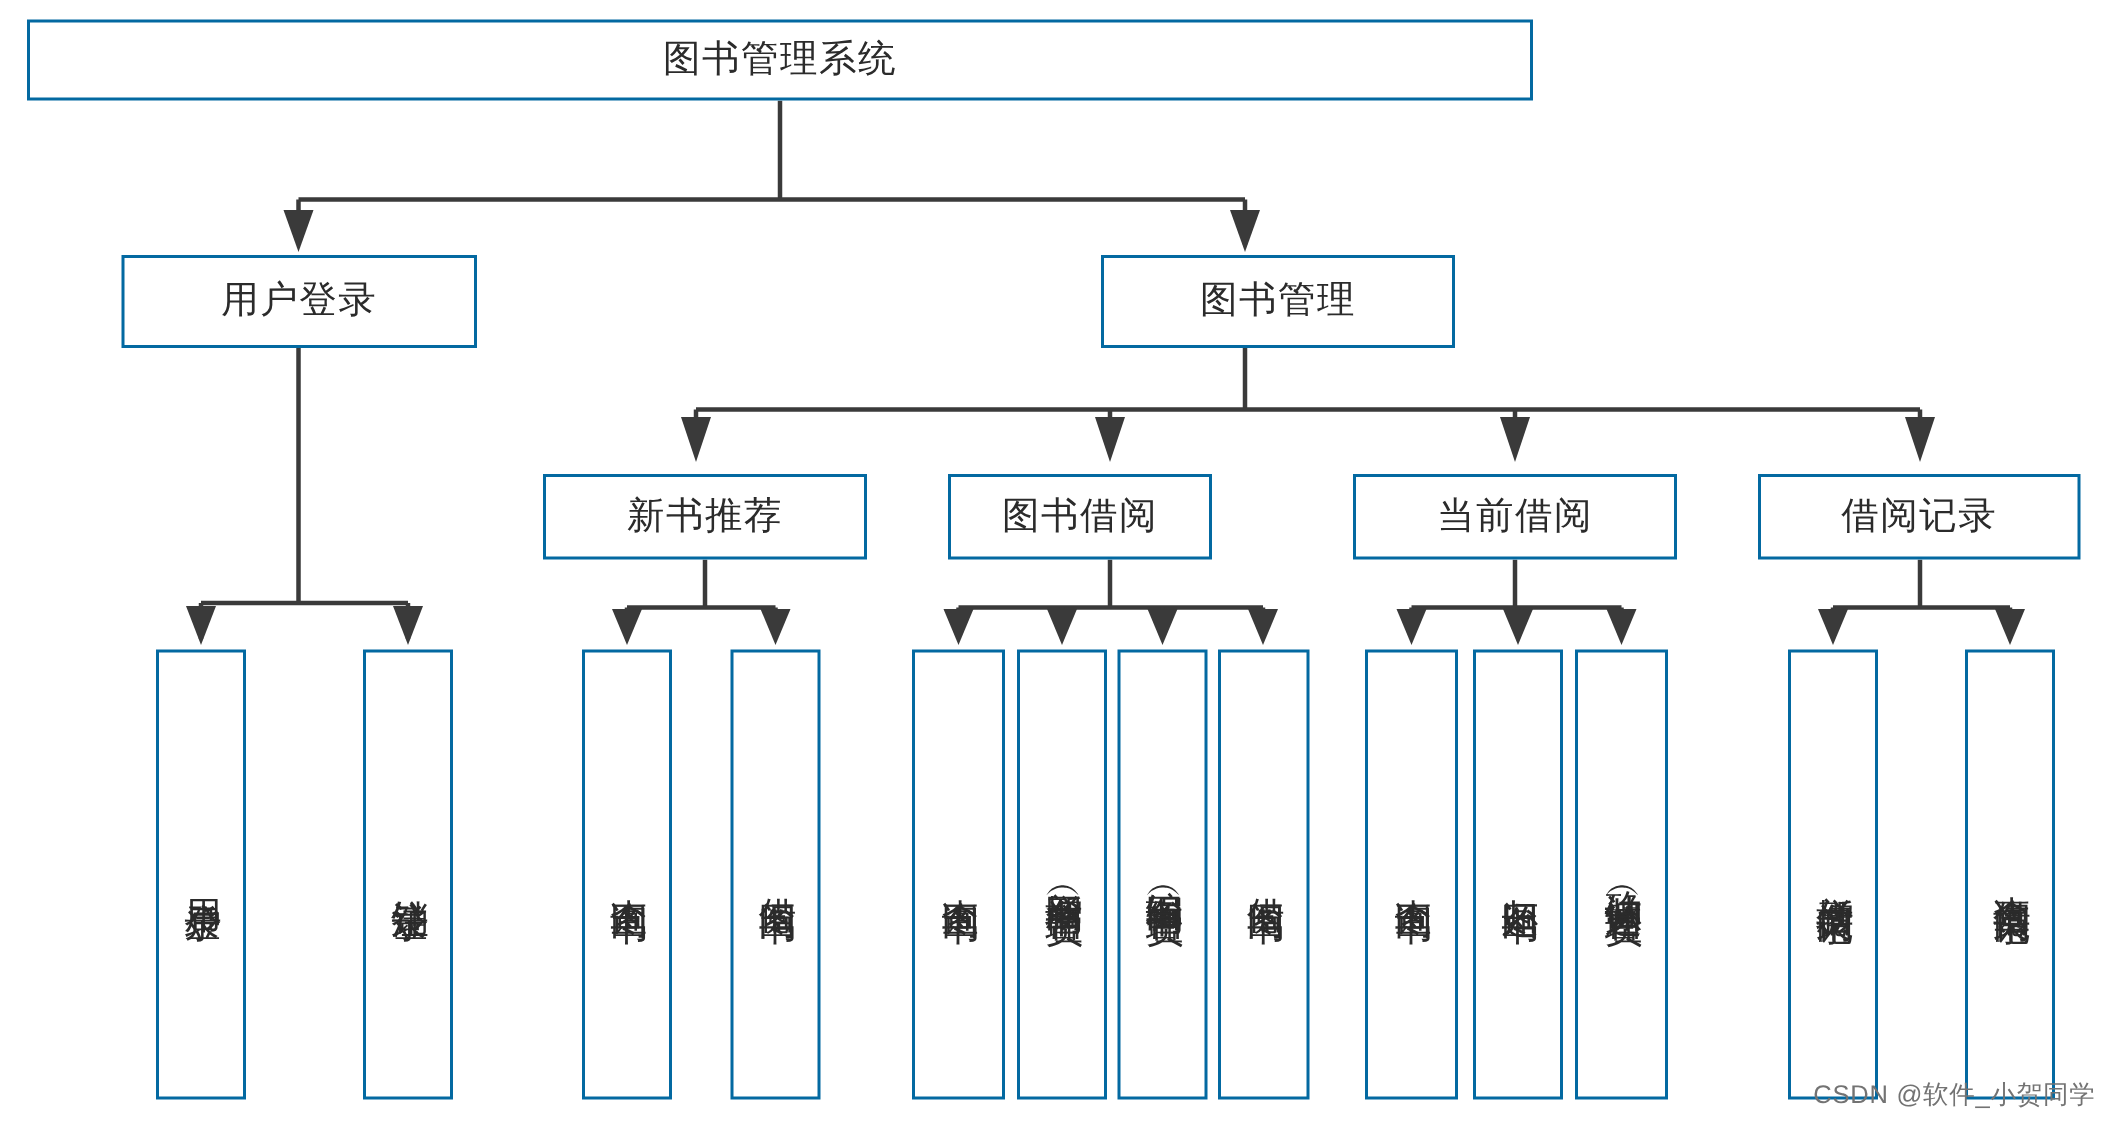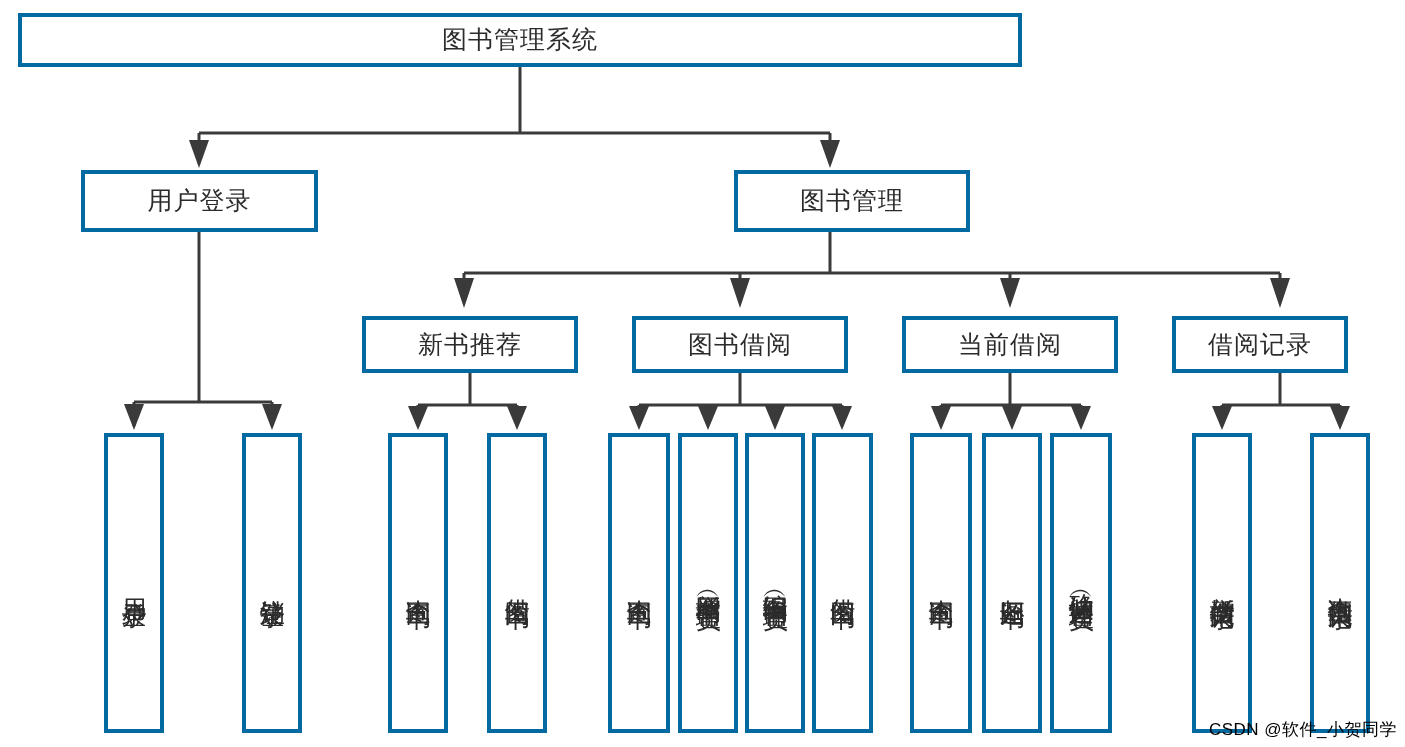--- a/index.html
+++ b/index.html
@@ -13,21 +13,21 @@
   #canvas {
     position: relative;
     width: 1405px;
     height: 747px;
     background: #ffffff;
     overflow: hidden;
   }
   .node {
     position: absolute;
     box-sizing: border-box;
-    border: 4px solid #0369a1;
+    border: 2px solid #0369a1;
     background: #ffffff;
     display: flex;
     align-items: center;
     justify-content: center;
     color: #2b2b2b;
   }
   .node.horiz {
     font-size: 25px;
     line-height: 1.1;
     letter-spacing: 1px;
@@ -62,21 +62,21 @@
     fill: none;
   }
   .arrowhead {
     fill: #3a3a3a;
   }
   .watermark {
     position: absolute;
     right: 8px;
     bottom: 6px;
     font-size: 17px;
-    color: #000000;
+    color: #737373;
     letter-spacing: 0.5px;
     white-space: nowrap;
   }
 </style>
 </head>
 <body>
 
 <div id="canvas">
 
   <svg class="connectors" viewBox="0 0 1405 747" xmlns="http://www.w3.org/2000/svg">
@@ -154,27 +154,27 @@
   <div class="node horiz" style="left:81px; top:170px; width:237px; height:62px;">
     <span>用户登录</span>
   </div>
   <div class="node horiz" style="left:711px; top:170px; width:236px; height:62px;margin-left:23px;">
     <span>图书管理</span>
   </div>
 
   <div class="node horiz" style="left:362px; top:316px; width:216px; height:57px;">
     <span>新书推荐</span>
   </div>
-  <div class="node horiz" style="left:632px; top:316px; width:216px; height:57px;">
+  <div class="node horiz" style="left:632px; top:316px; width:176px; height:57px;">
     <span>图书借阅</span>
   </div>
   <div class="node horiz" style="left:902px; top:316px; width:216px; height:57px;text-align:right;">
     <span>当前借阅</span>
   </div>
-  <div class="node horiz" style="left:1172px; top:316px; width:176px; height:57px;">
+  <div class="node horiz" style="left:1172px; top:316px; width:215px; height:57px;">
     <span>借阅记录</span>
   </div>
 
   <div class="node vert" style="left:104px; top:433px; width:60px; height:300px;">
     <span class="vtext">用户登录</span>
   </div>
   <div class="node vert" style="left:242px; top:433px; width:60px; height:300px;">
     <span class="vtext">注销登录</span>
   </div>
 

